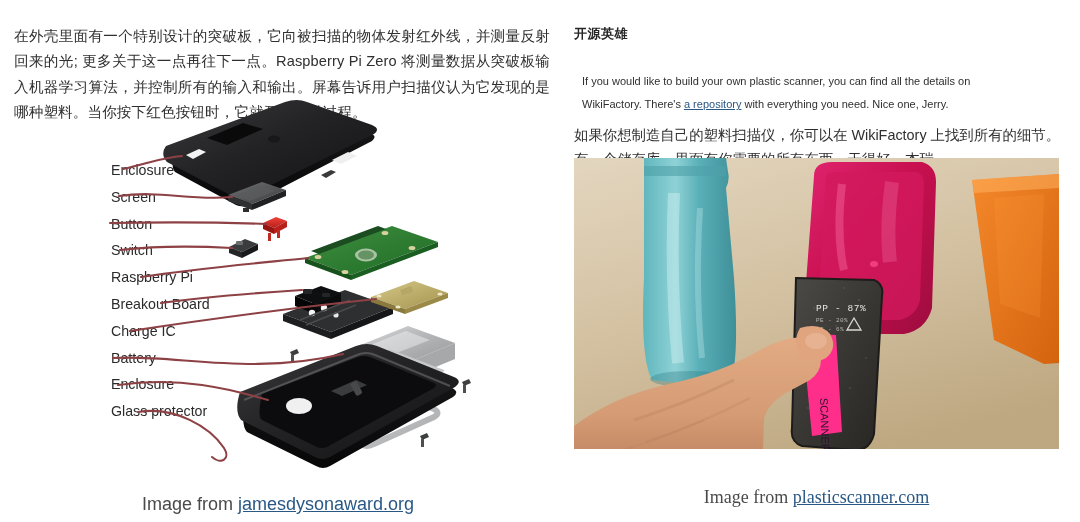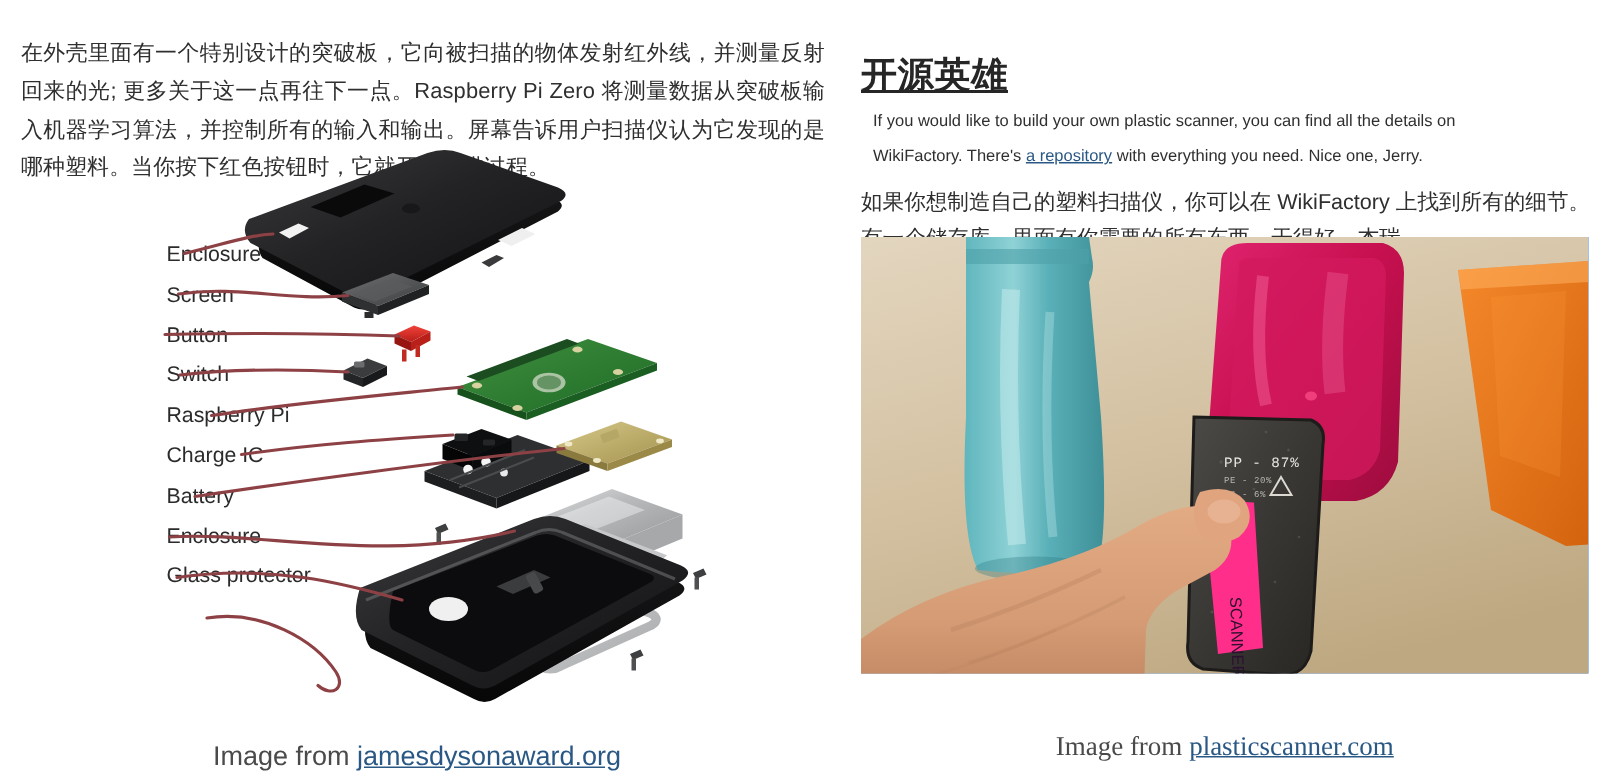--- a/index.html
+++ b/index.html
@@ -76,25 +76,24 @@
   .col-right {
     position: absolute;
     left: 566px; top: 0;
     width: 514px;
     height: 522px;
   }
   .heading-cn {
     position: absolute;
     left: 8px;
     top: 14px;
-    font-size: 24px;
+    font-size: 13px;
     font-weight: bold;
     color: #262626;
     letter-spacing: 0.5px;
-    text-decoration: underline;
   }
   .para-en {
     position: absolute;
     left: 16px;
     top: 59px;
     width: 442px;
     font-size: 11px;
     line-height: 23px;
     color: #2f2f2f;
   }
@@ -132,20 +131,21 @@
     <p class="para-cn-left">在外壳里面有一个特别设计的突破板，它向被扫描的物体发射红外线，并测量反射回来的光; 更多关于这一点再往下一点。Raspberry Pi Zero 将测量数据从突破板输入机器学习算法，并控制所有的输入和输出。屏幕告诉用户扫描仪认为它发现的是哪种塑料。当你按下红色按钮时，它就开始扫描过程。</p>
 
     <div class="diagram">
 
       <div class="labels">
         <div class="label">Enclosure</div>
         <div class="label">Screen</div>
         <div class="label">Button</div>
         <div class="label">Switch</div>
         <div class="label">Raspberry Pi</div>
+        <div class="label">Breakout Board</div>
         <div class="label">Charge IC</div>
         <div class="label">Battery</div>
         <div class="label">Enclosure</div>
         <div class="label">Glass protector</div>
       </div>
 
       <svg class="diagram-svg" width="556" height="385" viewBox="0 0 556 385">
         <defs>
           <linearGradient id="gBlackTop" x1="0" y1="0" x2="1" y2="1">
             <stop offset="0%" stop-color="#3a3a3c"></stop>

